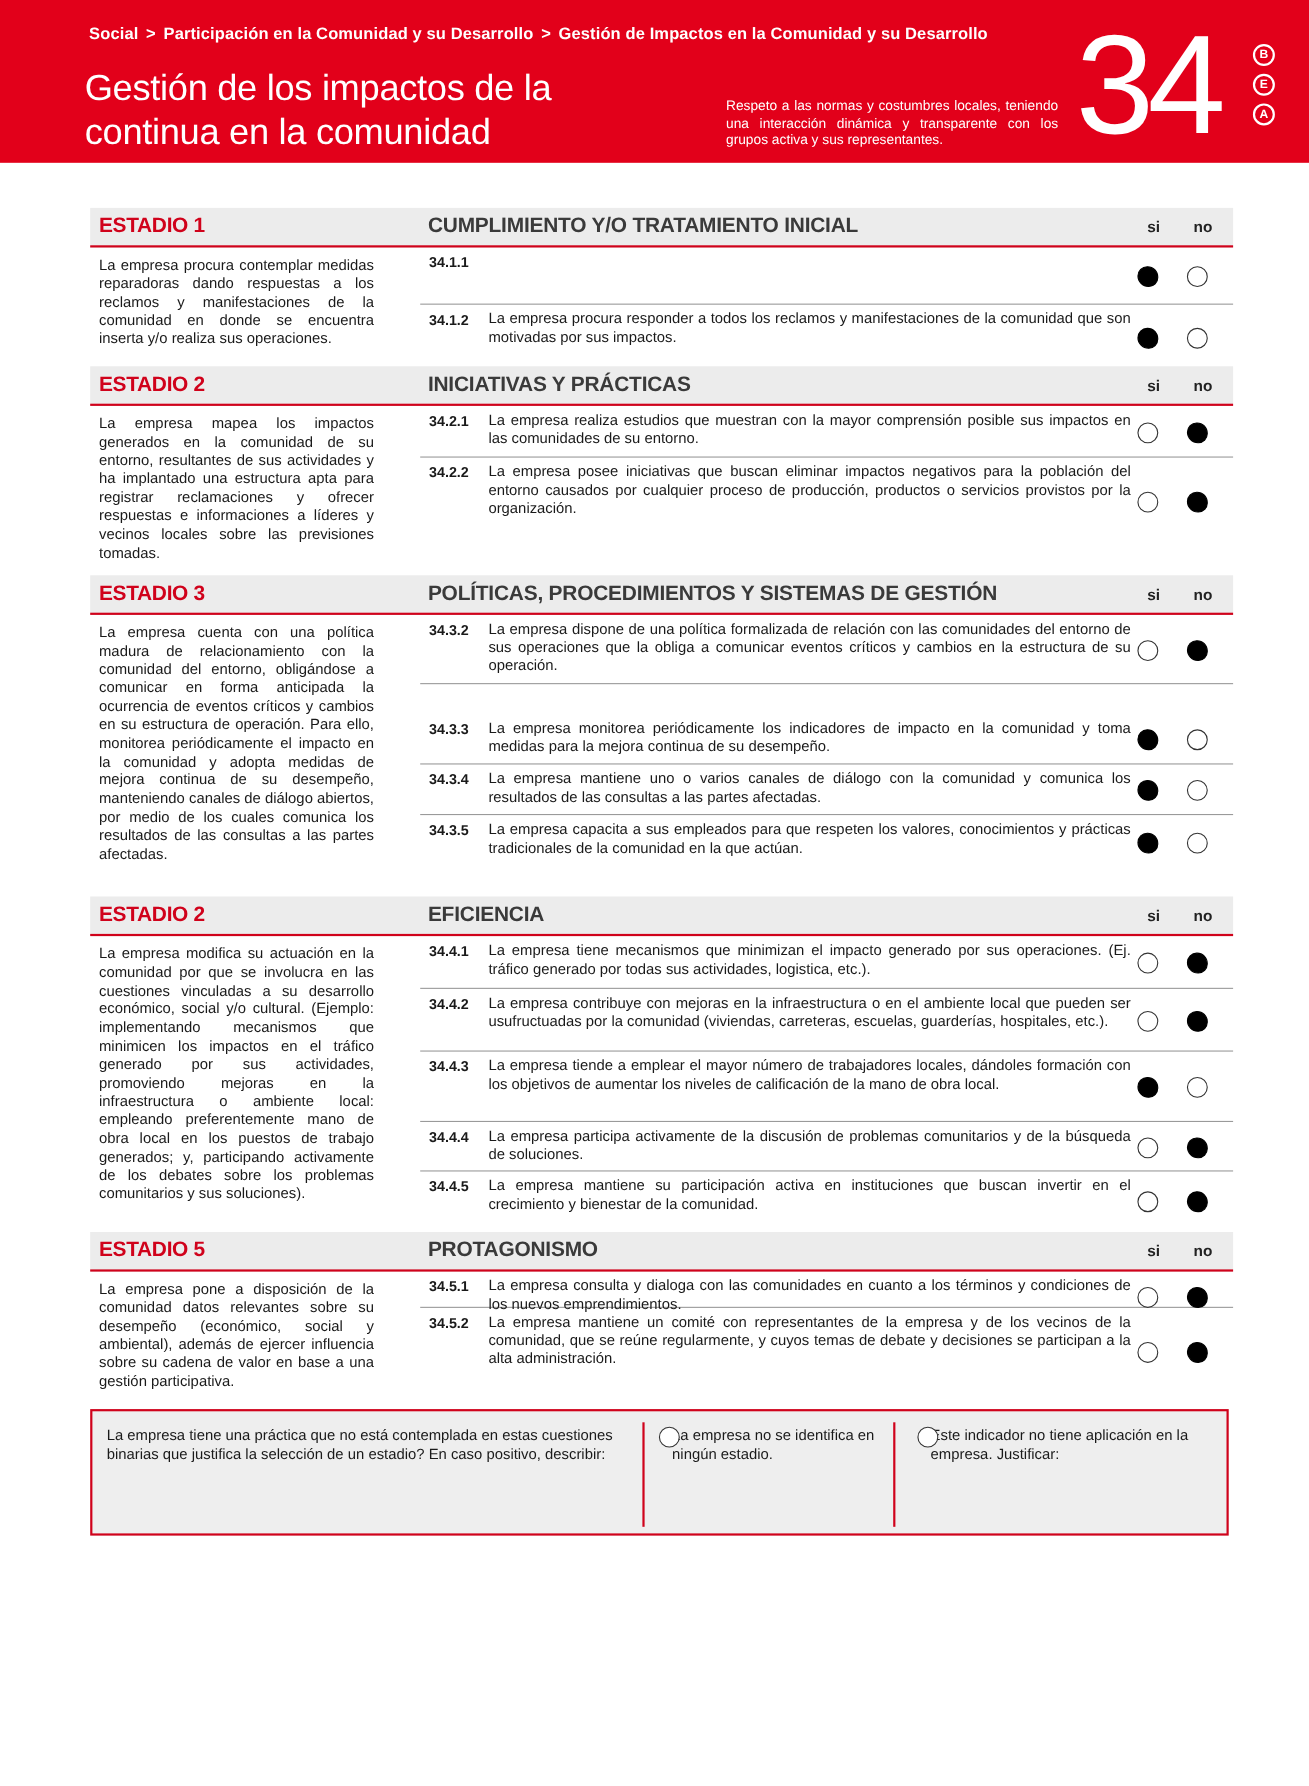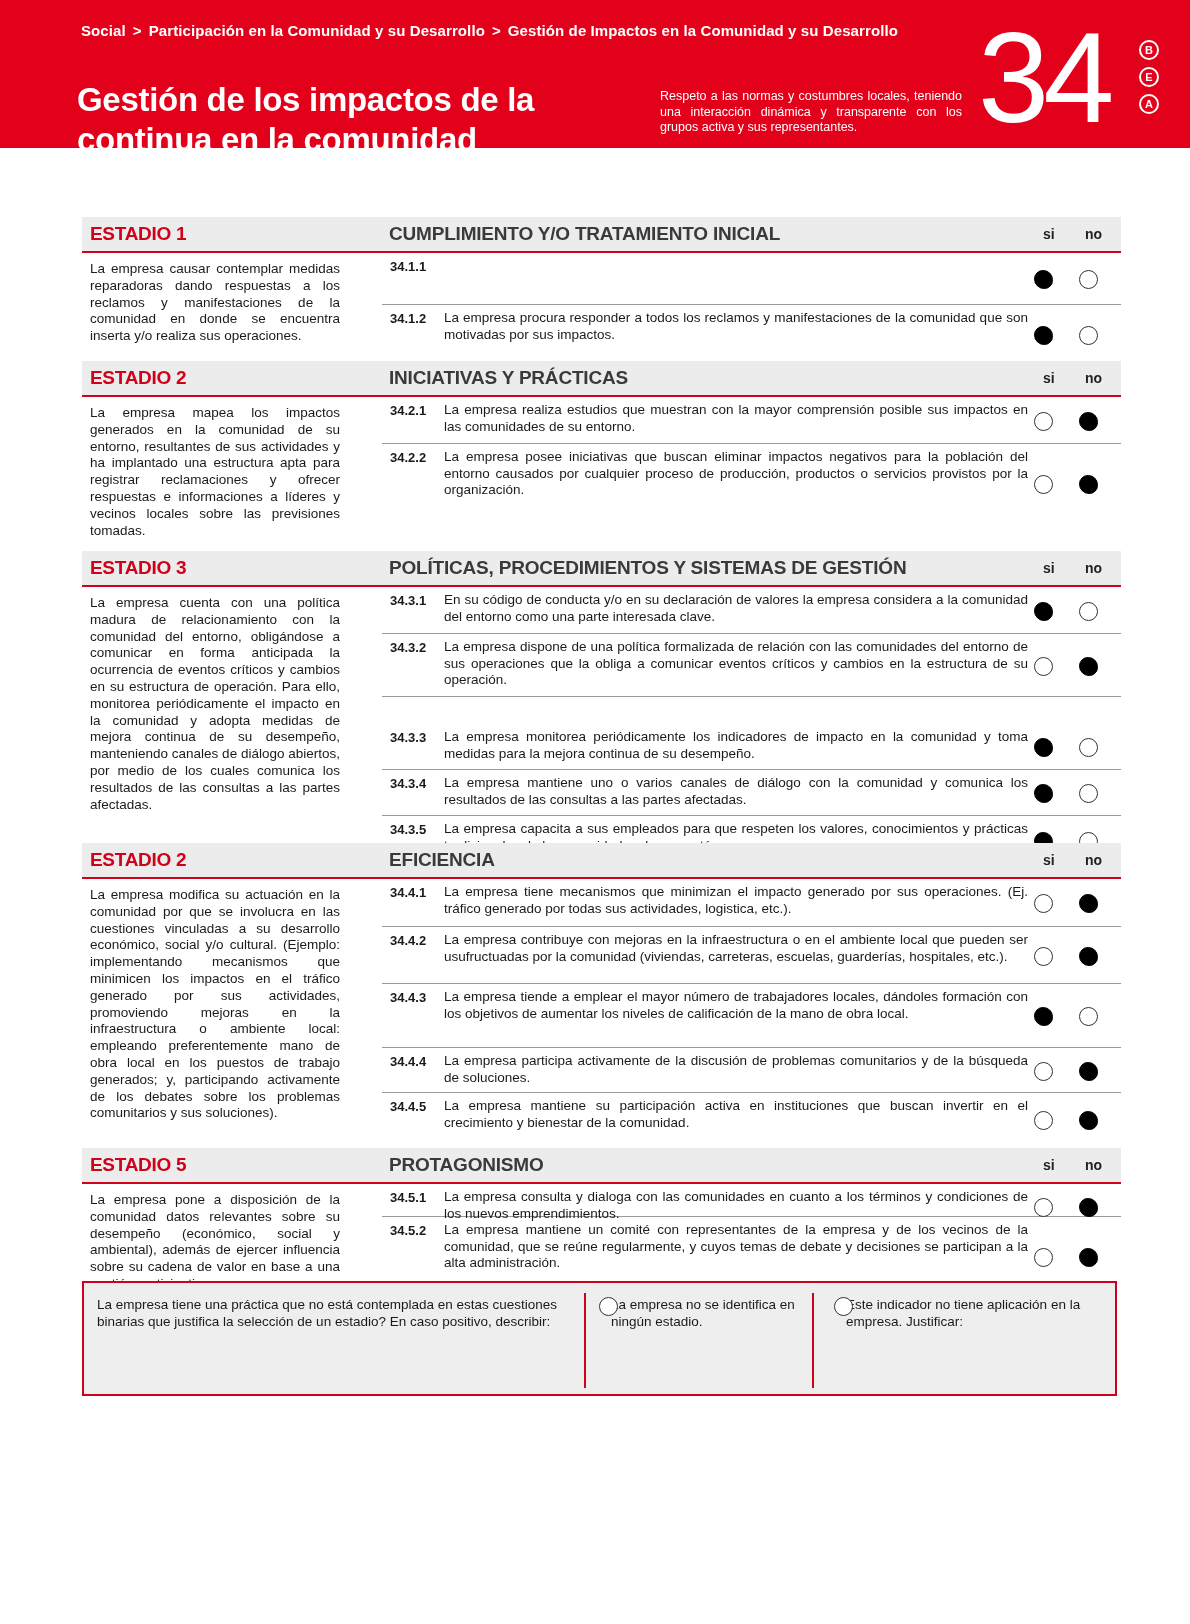--- a/index.html
+++ b/index.html
@@ -3,29 +3,29 @@
 <meta charset="utf-8">
 <style>
   * { box-sizing: border-box; margin: 0; padding: 0; }
   html, body { width: 1190px; height: 1624px; background: #ffffff; }
   body { font-family: "Liberation Sans", "DejaVu Sans", sans-serif; color: #1a1a1a; position: relative; overflow: hidden; }
 
   
   .header { position: absolute; left: 0; top: 0; width: 1190px; height: 148px; background: #e2001a; color: #fff; }
   .breadcrumb { position: absolute; left: 81px; top: 22px; font-size: 15px; font-weight: bold; letter-spacing: 0.1px; white-space: nowrap; }
   .breadcrumb .sep { margin: 0 7px; }
-  .title { position: absolute; left: 77px; top: 60px; font-size: 33px; line-height: 40px; font-weight: bold; letter-spacing: -0.3px; margin-top: 20px; }
+  .title { position: absolute; left: 77px; top: 60px; font-size: 33px; line-height: 40px; font-weight: normal; letter-spacing: -0.3px; }
   .subtitle { position: absolute; left: 660px; top: 89px; width: 302px; font-size: 12.5px; line-height: 15.5px; text-align: justify; }
   .big-num { position: absolute; left: 978px; top: 14px; font-size: 128px; line-height: 128px; font-weight: normal; letter-spacing: -6px; }
   .badges { position: absolute; left: 1139px; top: 40px; display: flex; flex-direction: column; gap: 7px; }
   .badge { width: 20px; height: 20px; border: 2px solid #fff; border-radius: 50%; font-size: 11px; font-weight: bold; display: flex; align-items: center; justify-content: center; line-height: 1; }
 
   
   .section { position: absolute; left: 82px; width: 1039px; }
-  .sec-head { height: 36px; background: #ececec; border-bottom: 2px solid #d0021b; display: flex; align-items: center; position: relative; margin-top: 28px; }
+  .sec-head { height: 36px; background: #ececec; border-bottom: 2px solid #d0021b; display: flex; align-items: center; position: relative; }
   .stage-label { position: absolute; left: 8px; color: #d0021b; font-weight: bold; font-size: 19px; letter-spacing: -0.3px; }
   .stage-title { position: absolute; left: 307px; color: #3a3a3a; font-weight: bold; font-size: 19px; letter-spacing: -0.2px; }
   .col-si { position: absolute; left: 961px; font-weight: bold; font-size: 14px; color: #222; }
   .col-no { position: absolute; left: 1003px; font-weight: bold; font-size: 14px; color: #222; }
   .sec-body { position: relative; }
   .stage-desc { position: absolute; left: 8px; top: 8px; width: 250px; font-size: 13.5px; line-height: 16.8px; text-align: justify; color: #1a1a1a; }
   .items { position: absolute; left: 300px; top: 0; width: 739px; }
   .item { position: relative; border-bottom: 1.5px solid #9a9a9a; }
   .item:last-child { border-bottom: none; }
   .item-num { position: absolute; left: 8px; top: 6px; font-weight: bold; font-size: 13px; color: #1a1a1a; }
@@ -67,21 +67,21 @@
 
 <div id="sections-root">
     <div class="section" style="top: 189px;">
     <div class="sec-head">
       <span class="stage-label">ESTADIO 1</span>
       <span class="stage-title">CUMPLIMIENTO Y/O TRATAMIENTO INICIAL</span>
       <span class="col-si">si</span>
       <span class="col-no">no</span>
     </div>
     <div class="sec-body" style="height:130px">
-      <div class="stage-desc">La empresa causar contemplar medidas reparadoras dando respuestas a los reclamos y manifestaciones de la comunidad en donde se encuentra inserta y/o realiza sus operaciones.</div>
+      <div class="stage-desc">La empresa procura contemplar medidas reparadoras dando respuestas a los reclamos y manifestaciones de la comunidad en donde se encuentra inserta y/o realiza sus operaciones.</div>
       <div class="items">
           <div class="item" style="height: 52px;">
       <span class="item-num">34.1.1</span>
       <span class="radio si filled" style="top:17px"></span>
       <span class="radio no " style="top:17px"></span>
           </div>
           <div class="item" style="height: 60px;">
       <span class="item-num">34.1.2</span>
       <div class="item-text">La empresa procura responder a todos los reclamos y manifestaciones de la comunidad que son motivadas por sus impactos.</div>
       <span class="radio si filled" style="top:21px"></span>
@@ -118,26 +118,20 @@
     <div class="section" style="top: 523px;">
     <div class="sec-head">
       <span class="stage-label">ESTADIO 3</span>
       <span class="stage-title">POLÍTICAS, PROCEDIMIENTOS Y  SISTEMAS DE GESTIÓN</span>
       <span class="col-si">si</span>
       <span class="col-no">no</span>
     </div>
     <div class="sec-body" style="height:268px">
       <div class="stage-desc">La empresa cuenta con una política madura de relacionamiento con la comunidad del entorno, obligándose a comunicar en forma anticipada la ocurrencia de eventos críticos y cambios en su estructura de operación. Para ello, monitorea periódicamente el impacto en la comunidad y adopta medidas de mejora continua de su desempeño, manteniendo canales de diálogo abiertos, por medio de los cuales comunica los resultados de las consultas a las partes afectadas.</div>
       <div class="items">
-          <div class="item" style="height: 47px;">
-      <span class="item-num">34.3.1</span>
-      <div class="item-text">En su código de conducta y/o en su declaración de valores la empresa considera a la comunidad del entorno como una parte interesada clave.</div>
-      <span class="radio si filled" style="top:15px"></span>
-      <span class="radio no " style="top:15px"></span>
-          </div>
           <div class="item" style="height: 63px;">
       <span class="item-num">34.3.2</span>
       <div class="item-text">La empresa dispone de una política formalizada de relación con las comunidades del entorno de sus operaciones que la obliga a comunicar eventos críticos y cambios en la estructura de su operación.</div>
       <span class="radio si " style="top:23px"></span>
       <span class="radio no filled" style="top:23px"></span>
           </div>
           <div class="item" style="height: 46px; margin-top: 27px;">
       <span class="item-num">34.3.3</span>
       <div class="item-text">La empresa monitorea periódicamente los indicadores de impacto en la comunidad y toma medidas para la mejora continua de su desempeño.</div>
       <span class="radio si filled" style="top:14px"></span>

